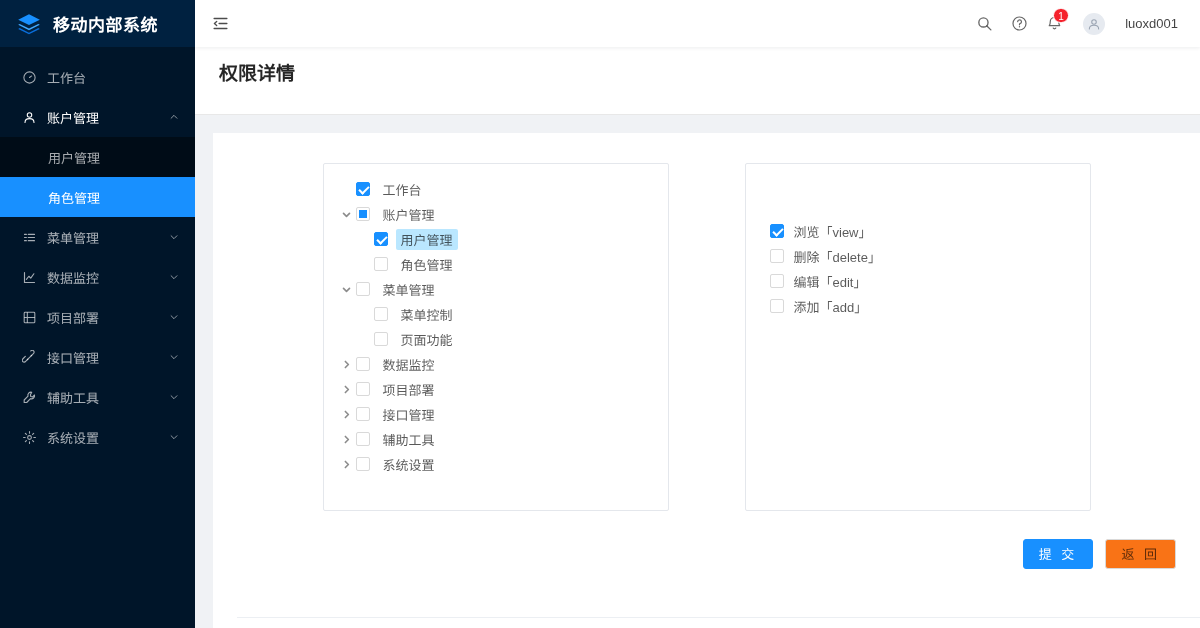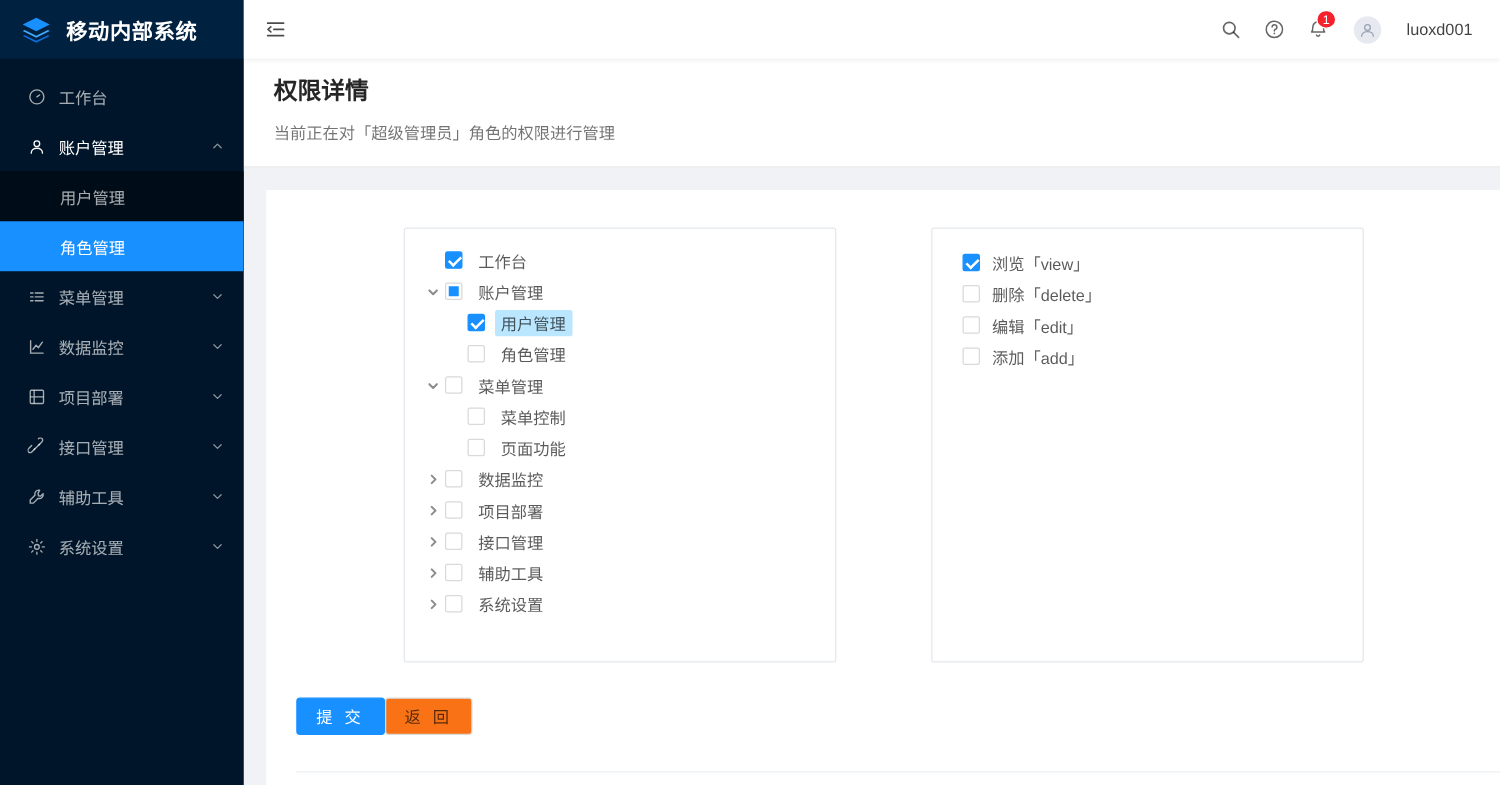--- a/index.html
+++ b/index.html
@@ -167,29 +167,29 @@
   .cb.indeterminate::after {
     content: ""; position: absolute;
     left: 2px; top: 2px; width: 8px; height: 8px;
     background: #1890ff;
   }
   .tlabel { padding: 1px 5px; border-radius: 2px; cursor: pointer; }
   .tlabel.selected { background: #bae7ff; }
   .indent-1 { padding-left: 18px; }
 
   
-  .plist { padding-left: 10px; padding-top: 2px; }
+  .plist { padding-left: 10px; padding-top: 2px; margin-top: 40px; }
   .pitem {
     display: flex; align-items: center;
     height: 25px; font-size: 13px; color: rgba(0,0,0,0.65);
     white-space: nowrap;
   }
   .pitem .tlabel { padding: 1px 2px; }
 
-  .actions { display: flex; justify-content: flex-start; margin-top: 28px; }
+  .actions { display: flex; justify-content: flex-end; gap: 12px; margin-top: 28px; }
   .btn {
     height: 30px; padding: 0 15px;
     border-radius: 3px; font-size: 13px;
     display: inline-flex; align-items: center; justify-content: center;
     cursor: pointer; letter-spacing: 3px; white-space: nowrap;
   }
   .btn-primary { background: #1890ff; border: 1px solid #1890ff; color: #fff; }
   .btn-default { background: #f97316; border: 1px solid #d9d9d9; color: rgba(0,0,0,0.65); }
   .card-divider {
     position: absolute; left: 24px; right: 0; bottom: 10px;
@@ -379,21 +379,20 @@
               <path d="M5 19.5c0-3.4 3.1-5.6 7-5.6s7 2.2 7 5.6" stroke-linecap="round"></path>
             </svg>
           </span>
           <span class="user-name">luoxd001</span>
         </span>
       </div>
     </header>
 
     <div class="pageheader">
       <div class="ph-title">权限详情</div>
-      <div class="ph-desc">当前正在对「超级管理员」角色的权限进行管理</div>
     </div>
 
     <div class="content-wrap">
       <div class="card">
 
         <div class="panels">
 
           <div class="panel">
             <div class="tnode">
               <span class="switcher blank"></span>

